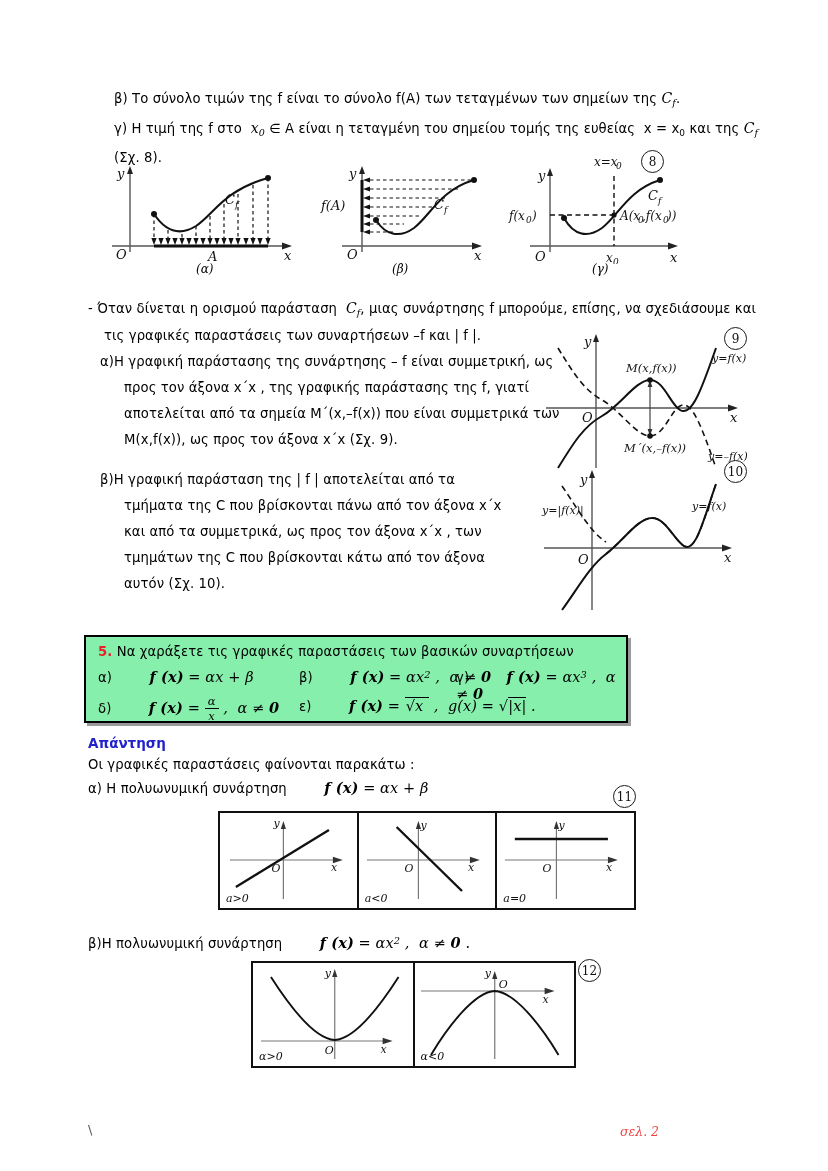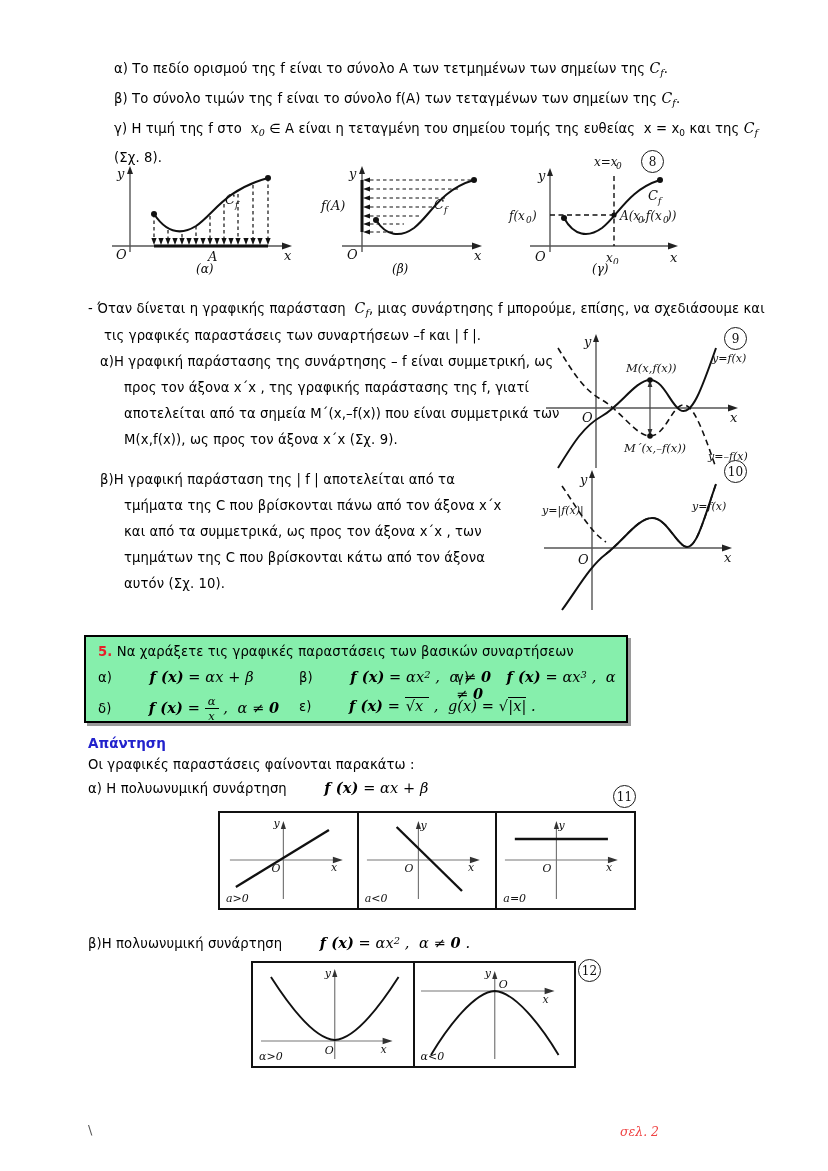--- a/index.html
+++ b/index.html
@@ -41,24 +41,20 @@
       font-style:italic;font-size:12.5px;color:#ef4444;}
 
   svg{display:block;}
   .lbl{font-family:"DejaVu Serif","Liberation Serif",serif;font-style:italic;}
 </style>
 </head>
 <body>
 
 <div class="page">
 
-  <div class="ptxt gr" style="left:114px;top:60px;">
-    <span>α) Το πεδίο ορισμού της f είναι το σύνολο Α των τετμημένων των σημείων της</span>
-    <span class="mathi" style="font-size:14px;"><span>C</span><span class="sub">f</span></span><span>.</span>
-  </div>
 
   <div class="ptxt gr" style="left:114px;top:90px;">
     <span>β) Το σύνολο τιμών της f είναι το σύνολο f(A) των τεταγμένων των σημείων της</span>
     <span class="mathi" style="font-size:14px;"><span>C</span><span class="sub">f</span></span><span>.</span>
   </div>
 
   <div class="ptxt gr" style="left:114px;top:120px;">
     <span>γ) Η τιμή της f στο</span>
     <span class="mathi" style="font-size:14px;">&nbsp;<span>x</span><span class="sub">0</span></span>
     <span>∈ Α είναι η τεταγμένη του σημείου τομής της ευθείας</span>
@@ -193,21 +189,21 @@
       <text class="lbl" x="134" y="68" font-size="12" fill="#111">,f(x</text>
       <text class="lbl" x="155" y="71" font-size="9" fill="#111">0</text>
       <text class="lbl" x="159" y="68" font-size="12" fill="#111">))</text>
       <text class="lbl" x="140" y="48" font-size="13" fill="#111">C</text>
       <text class="lbl" x="150" y="52" font-size="9" fill="#111">f</text>
     </svg>
   </div>
   <div class="cap" style="left:592px;top:262px;">(γ)</div>
 
   <div class="ptxt gr" style="left:88px;top:300px;">
-    <span>- Όταν δίνεται η γραφικής παράσταση</span>
+    <span>- Όταν δίνεται η ορισμού παράσταση</span>
     <span class="mathi" style="font-size:14px;">&nbsp;C<span class="sub">f</span></span><span>, μιας συνάρτησης f μπορούμε, επίσης, να σχεδιάσουμε και</span>
   </div>
   <div class="ptxt gr" style="left:104px;top:328px;">τις γραφικές παραστάσεις των συναρτήσεων  –f  και  | f |.</div>
 
   <div class="ptxt gr" style="left:100px;top:354px;">α)Η γραφική παράστασης της συνάρτησης  – f  είναι συμμετρική, ως</div>
   <div class="ptxt gr" style="left:124px;top:380px;">προς τον άξονα  x΄x , της γραφικής παράστασης της f, γιατί</div>
   <div class="ptxt gr" style="left:124px;top:406px;">αποτελείται από τα σημεία  M΄(x,–f(x)) που είναι συμμετρικά των</div>
   <div class="ptxt gr" style="left:124px;top:432px;">M(x,f(x)), ως προς τον άξονα  x΄x  (Σχ. 9).</div>
 
   <div class="ptxt gr" style="left:100px;top:472px;">β)Η γραφική παράσταση της  | f |  αποτελείται από τα</div>

